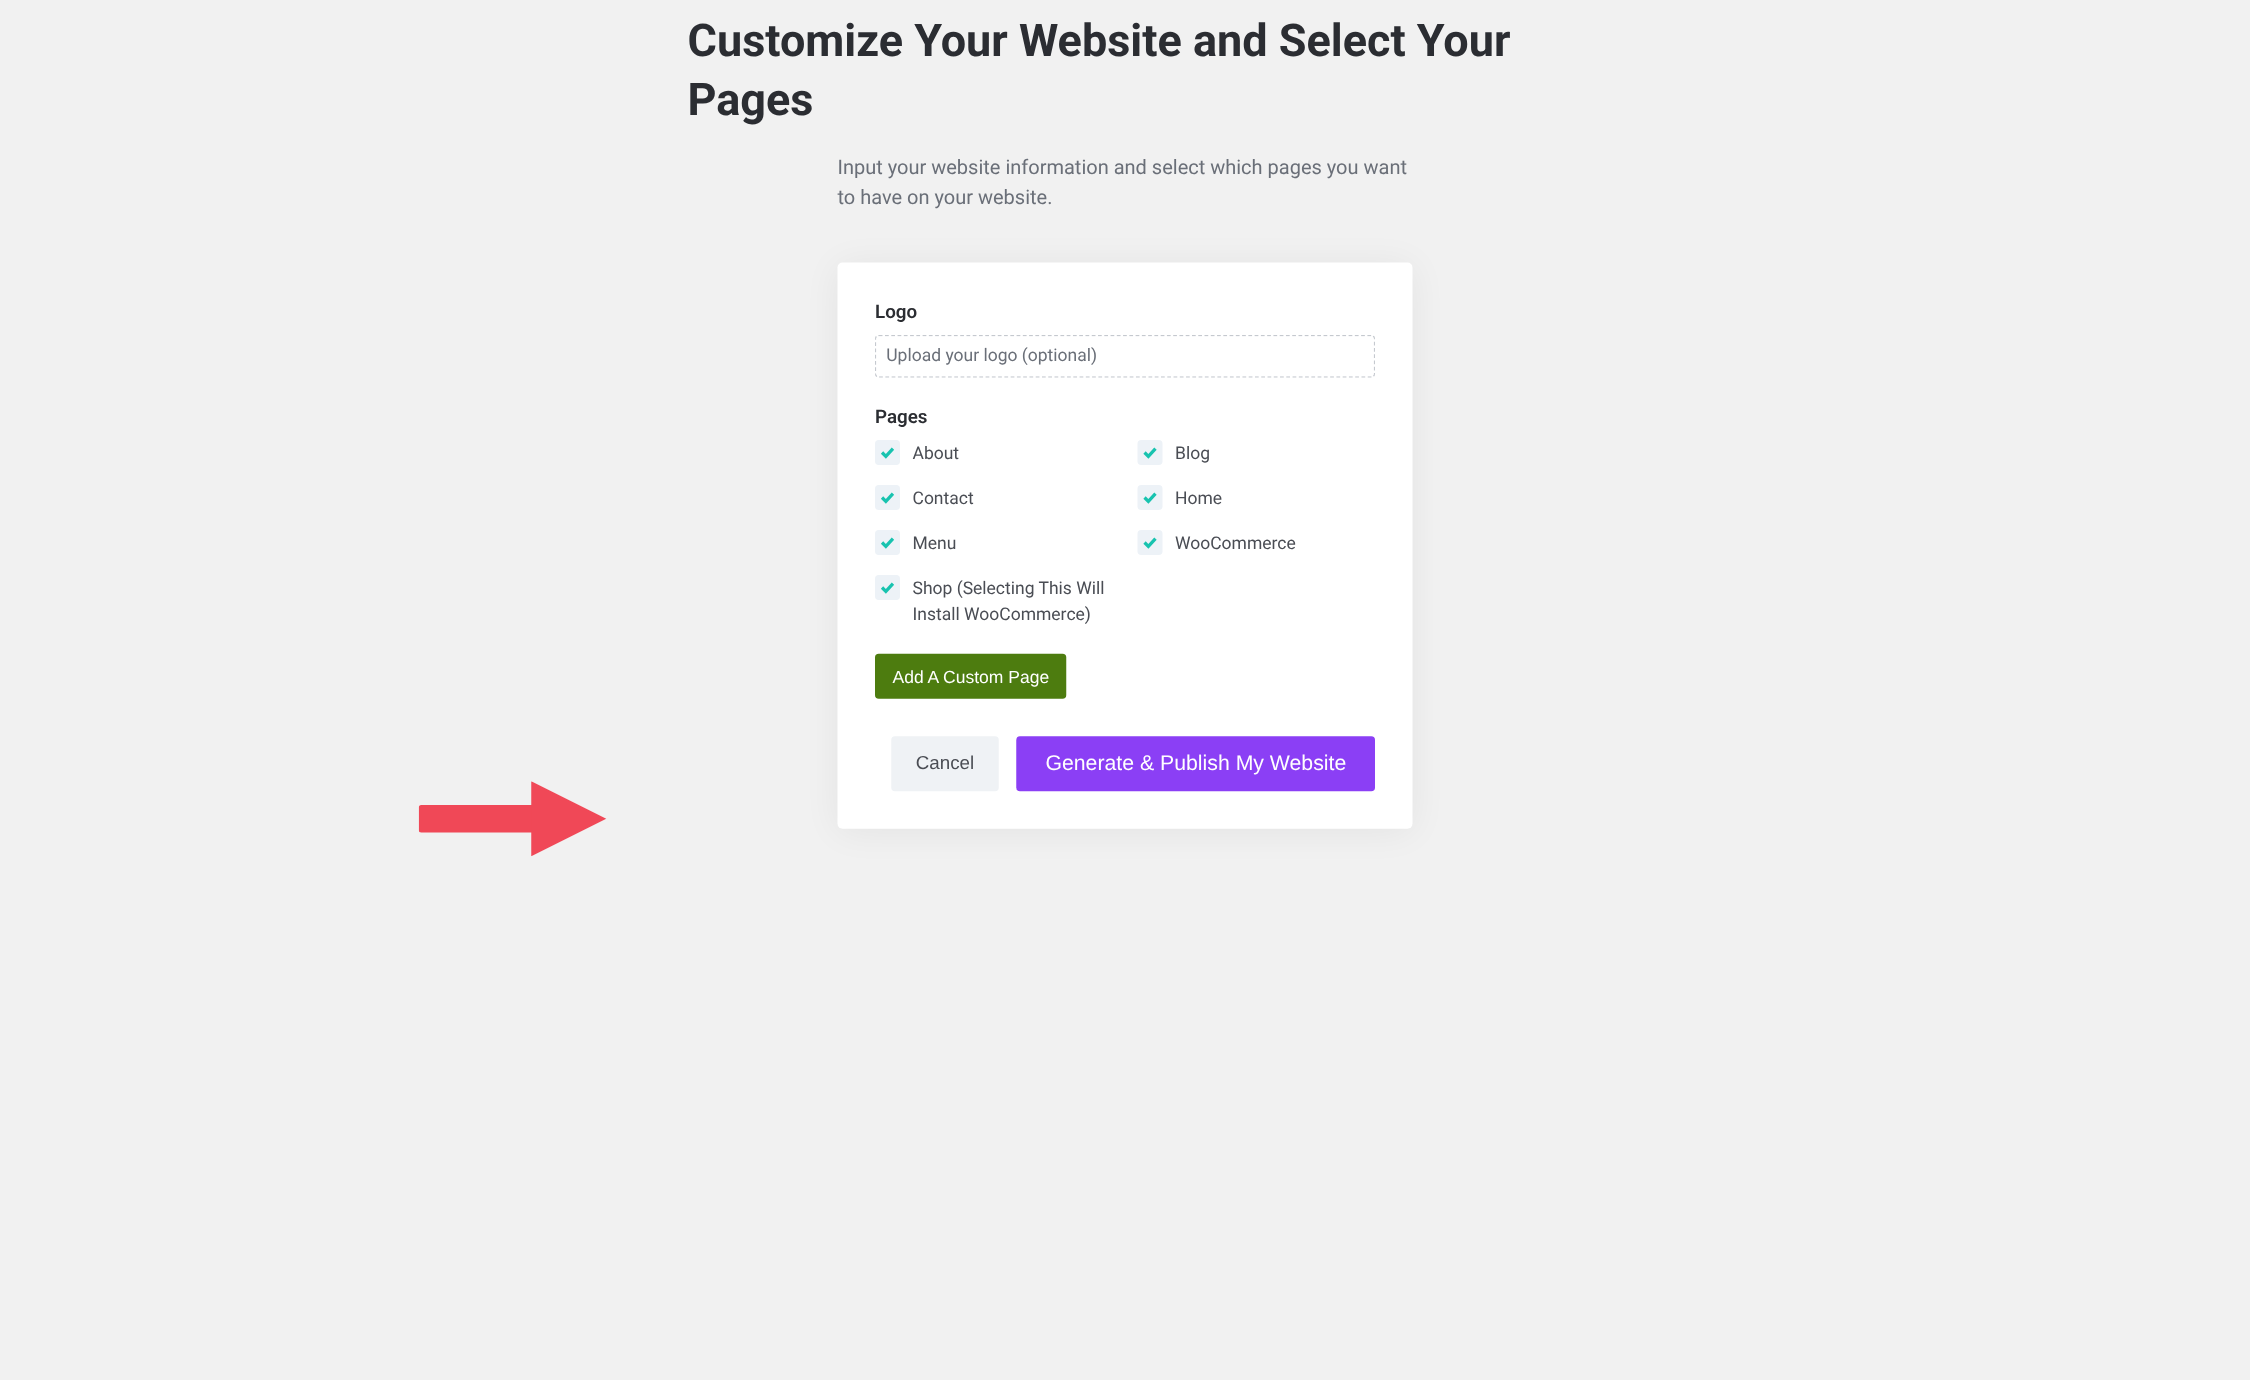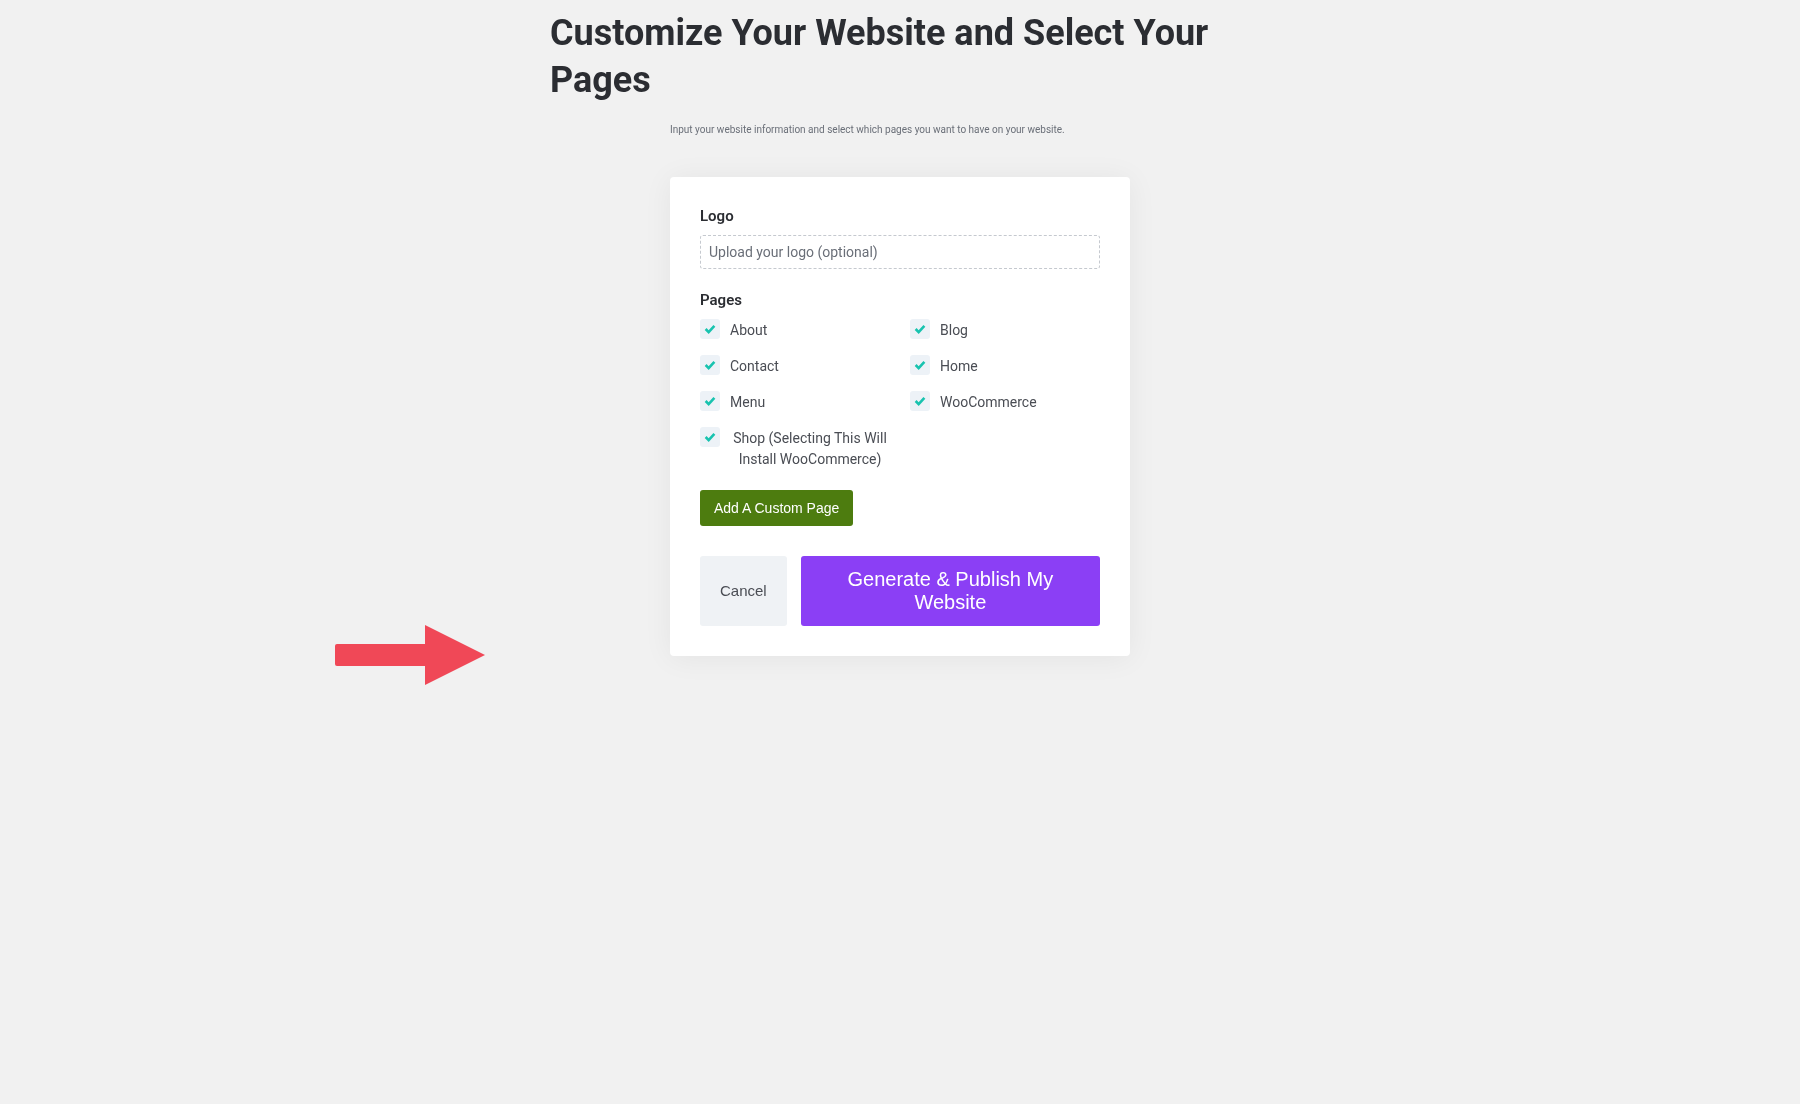--- a/index.html
+++ b/index.html
@@ -20,21 +20,21 @@
       margin: 0 auto 40px;
     }
     .page-title {
       font-size: 36px;
       font-weight: 700;
       color: #2b2d32;
       line-height: 1.3;
       margin-bottom: 18px;
     }
     .page-subtitle {
-      font-size: 10px;
+      font-size: 16px;
       color: #6a6f78;
       line-height: 1.5;
       max-width: 460px;
       margin: 0 auto;
     }
     .card {
       width: 460px;
       margin: 0 auto;
       background: #ffffff;
       border-radius: 4px;
@@ -112,21 +112,20 @@
       height: 14px;
       stroke: #18c3af;
       stroke-width: 3;
       fill: none;
     }
     .page-label {
       font-size: 14px;
       color: #4a4d54;
       line-height: 1.5;
       padding-top: 1px;
-      text-align: center;
     }
     .add-custom-btn {
       background: #4d7c0f;
       color: #fff;
       border: none;
       border-radius: 3px;
       padding: 10px 14px;
       font-size: 14px;
       font-weight: 500;
       cursor: pointer;
@@ -145,22 +144,22 @@
       padding: 12px 20px;
       font-size: 15px;
       font-weight: 500;
       cursor: pointer;
     }
     .btn-primary {
       background: #8b3ff5;
       color: #fff;
       border: none;
       border-radius: 3px;
-      padding: 12px 33px;
-      font-size: 20px;
+      padding: 12px 23px;
+      font-size: 17px;
       font-weight: 500;
       cursor: pointer;
     }
     .annotation-arrow {
       position: absolute;
       left: 335px;
       top: 625px;
       pointer-events: none;
     }
   </style>

